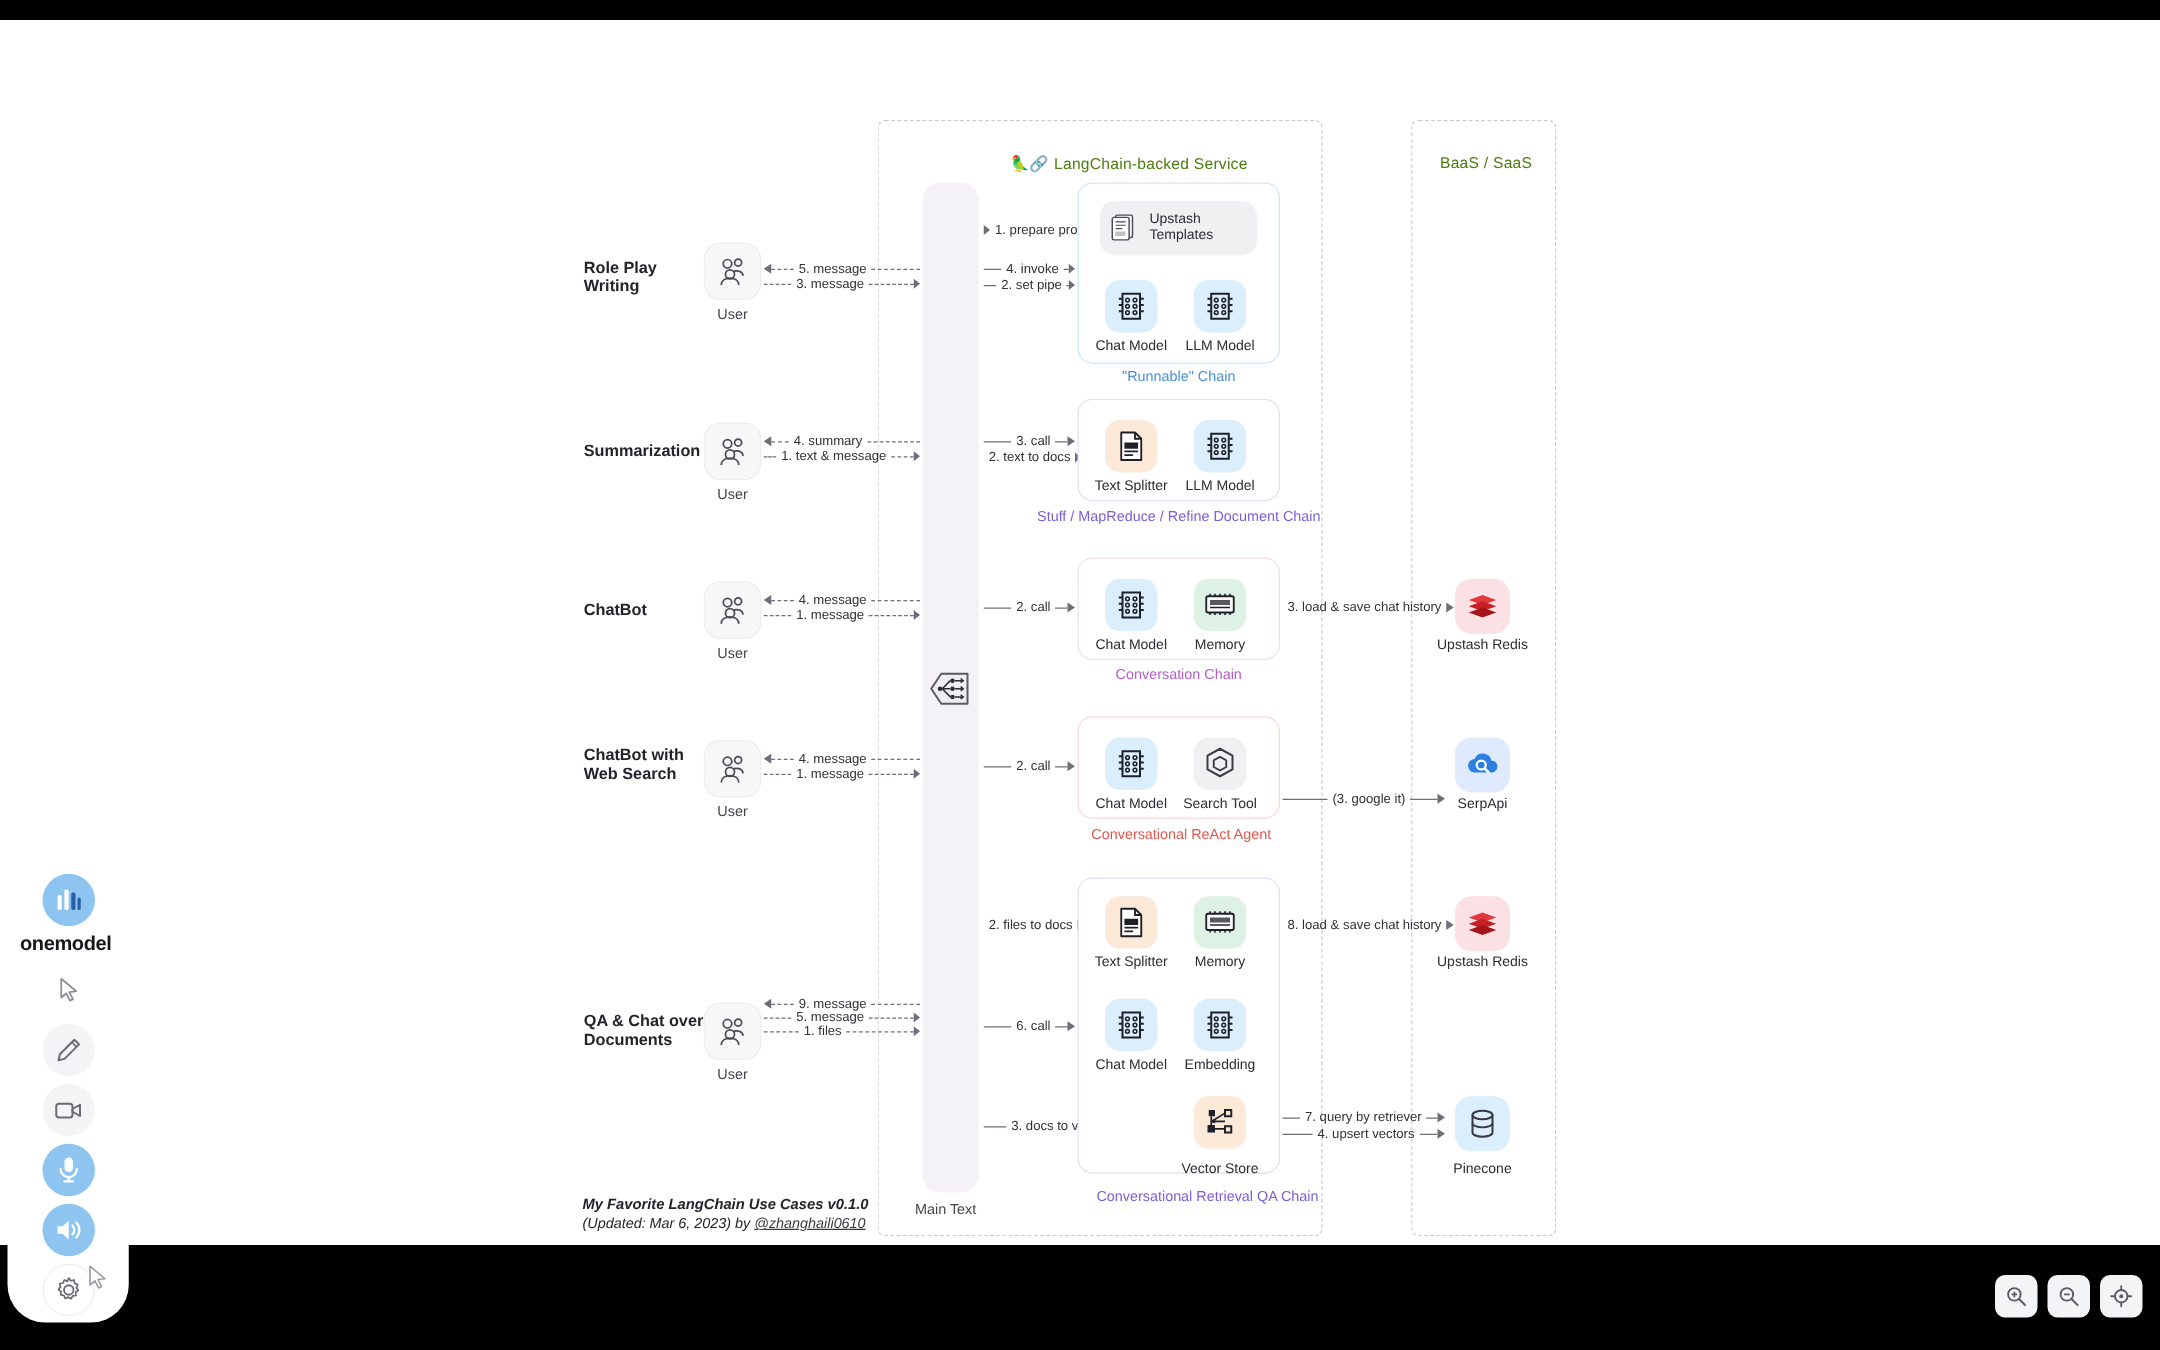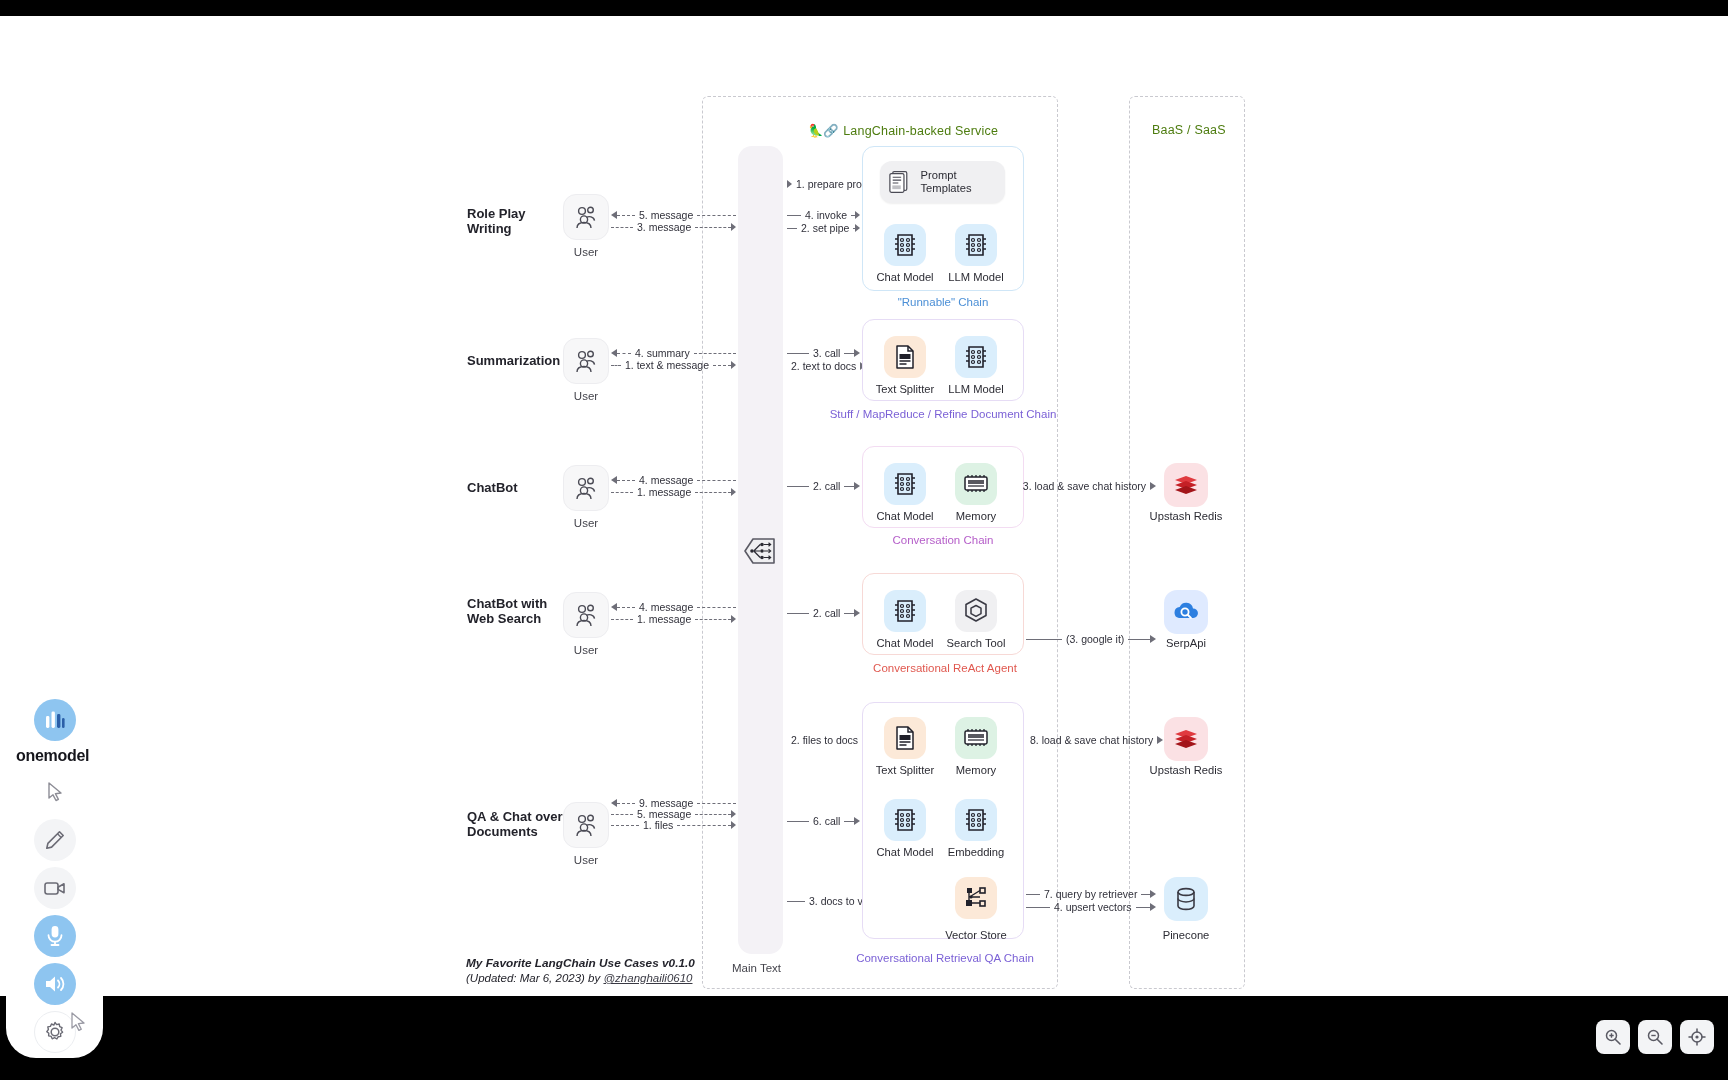--- a/index.html
+++ b/index.html
@@ -152,21 +152,21 @@
 
     <div class="chain-card" style="left:862px; top:130px; width:162px; height:145px; border:1.3px solid #cfe6f7;"></div>
 
     <div class="tile" style="left:880px; top:145px; width:125px; height:42px; background:#f0f0f2; justify-content:flex-start; padding-left:8px; box-shadow:0 1px 2px rgba(0,0,0,.07);">
       <svg width="24" height="26" viewBox="0 0 24 26">
         <rect x="5" y="2" width="15" height="20" rx="1.6" fill="#fff" stroke="#4b4b55" stroke-width="1.3"></rect>
         <rect x="2" y="4" width="15" height="20" rx="1.6" fill="#fff" stroke="#4b4b55" stroke-width="1.3"></rect>
         <path d="M5 8h9M5 11h9M5 14h6" stroke="#4b4b55" stroke-width="1.1"></path>
         <rect x="4.6" y="16.6" width="9" height="4" fill="#4b4b55" opacity=".35"></rect>
       </svg>
-      <span style="margin-left:10px; font-size:11.2px; color:#2b2b33; line-height:13px; display:inline-block;">Prompt Templates</span>
+      <span style="margin-left:10px; font-size:11.2px; color:#2b2b33; line-height:13px; display:inline-block;">Upstash Templates</span>
     </div>
 
     <div class="tile" style="left:884px; top:208px; background:#daeefc;">
       <svg width="26" height="26" viewBox="0 0 26 26">
         <path d="M6 3h14v20H6z" fill="none" stroke="#20202a" stroke-width="1.6"></path>
         <path d="M3 7h3M3 12h3M3 17h3M20 7h3M20 12h3M20 17h3" stroke="#20202a" stroke-width="1.5"></path>
         <circle cx="10" cy="8" r="1.5" fill="none" stroke="#20202a" stroke-width="1.2"></circle>
         <circle cx="16" cy="8" r="1.5" fill="none" stroke="#20202a" stroke-width="1.2"></circle>
         <circle cx="10" cy="13" r="1.5" fill="none" stroke="#20202a" stroke-width="1.2"></circle>
         <circle cx="16" cy="13" r="1.5" fill="none" stroke="#20202a" stroke-width="1.2"></circle>
@@ -313,21 +313,21 @@
         <rect x="3" y="4" width="22" height="13" rx="1.4" fill="#fff" stroke="#20202a" stroke-width="1.5"></rect>
         <path d="M6 2v2M10 2v2M14 2v2M18 2v2M22 2v2M6 17v2M10 17v2M14 17v2M18 17v2M22 17v2" stroke="#20202a" stroke-width="1.3"></path>
         <rect x="6" y="7" width="16" height="4" fill="#20202a" opacity=".75"></rect>
         <path d="M6 13h16" stroke="#20202a" stroke-width="1.2"></path>
       </svg>
     </div>
     <div class="tile-label" style="left:928px; top:494px;">Memory</div>
 
     <div class="chain-caption" style="left:862px; top:518px; width:162px; color:#b55ec9;">Conversation Chain</div>
 
-    <div class="edge" style="left:1026px; top:464px; width:130px;justify-content:flex-end;">
+    <div class="edge" style="left:1026px; top:464px; width:130px;">
       <span class="ln" style="width:14px;"></span>
       <span class="edge-text">3. load &amp; save chat history</span>
       <span class="ln" style="flex:1;"></span>
       <span class="arrow-r"></span>
     </div>
     <div class="svc" style="left:1164px; top:447px; background:#fbe1e4;">
       <svg width="28" height="26" viewBox="0 0 28 26">
         <path d="M3 8l11-4 11 4-11 4z" fill="#e03a3f"></path>
         <path d="M3 13l11-4 11 4-11 4z" fill="#c42026"></path>
         <path d="M3 18l11-4 11 4-11 4z" fill="#a3151a"></path>
@@ -517,21 +517,21 @@
         <rect x="5" y="4" width="5" height="5" fill="#20202a"></rect>
         <rect x="18" y="4" width="5" height="5" fill="none" stroke="#20202a" stroke-width="1.6"></rect>
         <rect x="4" y="16" width="6" height="6" fill="#20202a"></rect>
         <rect x="18" y="17" width="5" height="5" fill="none" stroke="#20202a" stroke-width="1.6"></rect>
         <path d="M7 9v7M10 19h8M10 13h8M7.5 13L18 6.5" stroke="#20202a" stroke-width="1.4"></path>
         <circle cx="9" cy="13" r="1.5" fill="#20202a"></circle>
       </svg>
     </div>
     <div class="tile-label" style="left:928px; top:913px;">Vector Store</div>
 
-    <div class="chain-caption" style="left:845px; top:936px; width:200px; color:#7b61d6;">Conversational Retrieval QA Chain</div>
+    <div class="chain-caption" style="left:866px; top:936px; width:200px; color:#7b61d6;">Conversational Retrieval QA Chain</div>
 
     <div class="edge" style="left:1026px; top:718px; width:130px;">
       <span class="ln" style="width:14px;"></span>
       <span class="edge-text">8. load &amp; save chat history</span>
       <span class="ln" style="flex:1;"></span>
       <span class="arrow-r"></span>
     </div>
     <div class="svc" style="left:1164px; top:701px; background:#fbe1e4;">
       <svg width="28" height="26" viewBox="0 0 28 26">
         <path d="M3 8l11-4 11 4-11 4z" fill="#e03a3f"></path>

